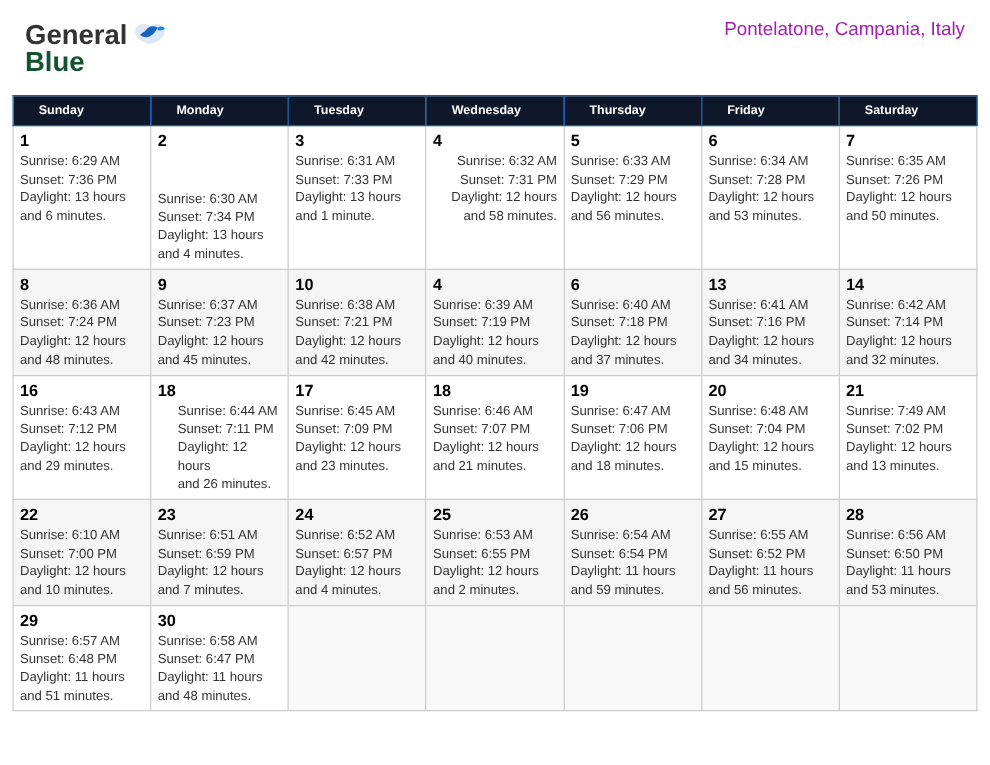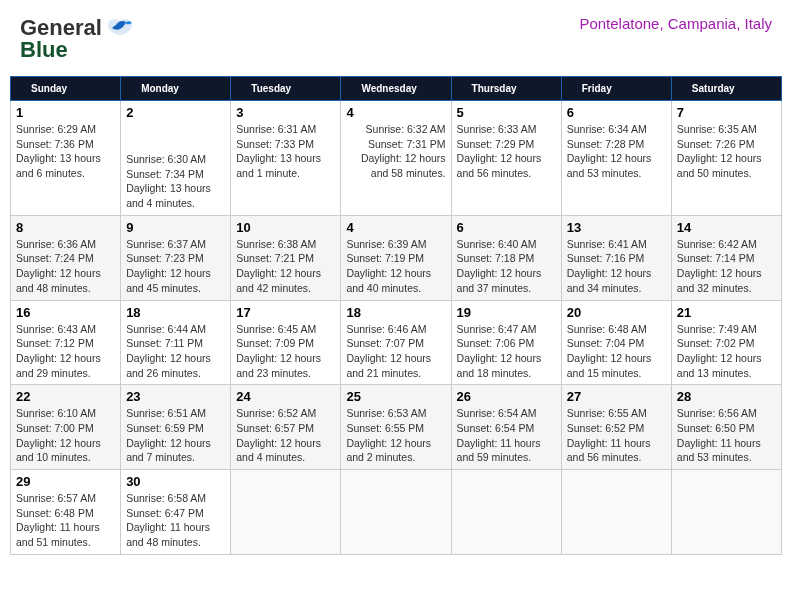--- a/index.html
+++ b/index.html
@@ -217,21 +217,21 @@
       <tr>
         <td>
           <span class="day-num">16</span>
           <div class="day-info" style="white-space: pre-line;">Sunrise: 6:43 AM
 Sunset: 7:12 PM
 Daylight: 12 hours
 and 29 minutes.</div>
         </td>
         <td>
           <span class="day-num">18</span>
-          <div class="day-info" style="white-space: pre-line;">Sunrise: 6:44 AM
+          <div class="day-info" style="white-space: pre-line; margin-left: 16px;">Sunrise: 6:44 AM
 Sunset: 7:11 PM
 Daylight: 12 hours
 and 26 minutes.</div>
         </td>
         <td>
           <span class="day-num">17</span>
           <div class="day-info" style="white-space: pre-line;">Sunrise: 6:45 AM
 Sunset: 7:09 PM
 Daylight: 12 hours
 and 23 minutes.</div>

